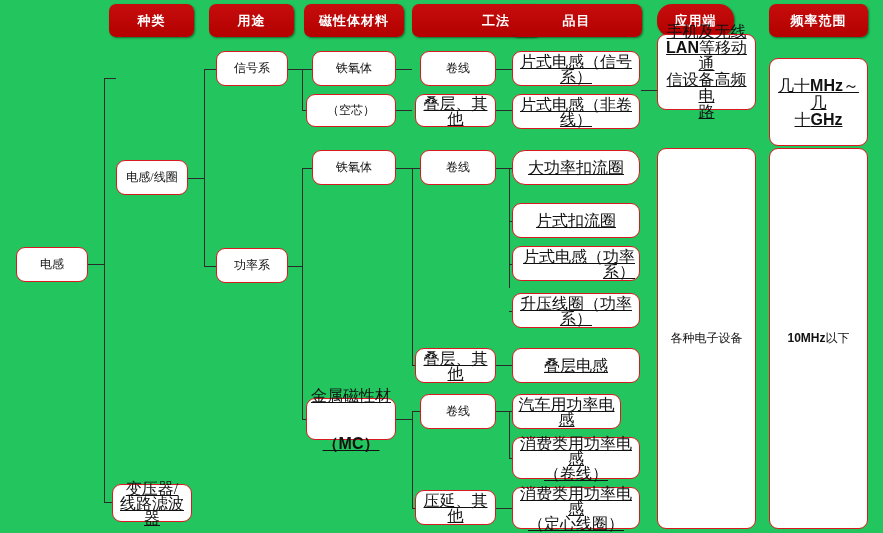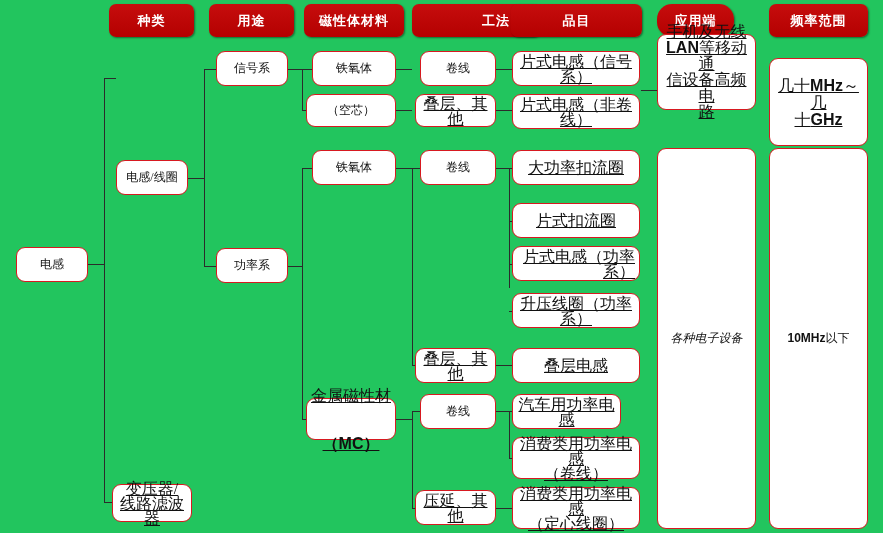--- a/index.html
+++ b/index.html
@@ -134,21 +134,21 @@
 
   <div class="node" style="left:420px;top:51px;width:76px;height:35px;">卷线</div>
   <div class="node sm" style="left:415px;top:94px;width:81px;height:33px;">叠层、其他</div>
   <div class="node" style="left:420px;top:150px;width:76px;height:35px;">卷线</div>
   <div class="node sm" style="left:415px;top:348px;width:81px;height:35px;">叠层、其他</div>
   <div class="node" style="left:420px;top:394px;width:76px;height:35px;">卷线</div>
   <div class="node sm" style="left:415px;top:490px;width:81px;height:35px;">压延、其他</div>
 
   <div class="node sm" style="left:512px;top:51px;width:128px;height:35px;">片式电感（信号系）</div>
   <div class="node sm" style="left:512px;top:94px;width:128px;height:35px;">片式电感（非卷线）</div>
-  <div class="node sm" style="left:512px;top:150px;width:128px;height:35px;">大功率扣流圈</div>
+  <div class="node sm" style="left:512px;top:150px;width:128px;height:35px;border-radius:13px;">大功率扣流圈</div>
   <div class="node sm" style="left:512px;top:203px;width:128px;height:35px;">片式扣流圈</div>
   <div class="node sm" style="left:512px;top:246px;width:128px;height:35px;text-align:right;">片式电感（功率系）</div>
   <div class="node sm" style="left:512px;top:293px;width:128px;height:35px;">升压线圈（功率系）</div>
   <div class="node sm" style="left:512px;top:348px;width:128px;height:35px;">叠层电感</div>
   <div class="node sm" style="left:512px;top:394px;width:109px;height:35px;text-align:center;">汽车用功率电感</div>
 
   <div class="node sm" style="left:512px;top:437px;width:128px;height:42px;flex-direction:column;">
     <span>消费类用功率电感</span>
     <span>（卷线）</span>
   </div>
@@ -160,21 +160,21 @@
 
   <div class="node sm" style="left:657px;top:34px;width:99px;height:76px;flex-direction:column;line-height:16px;">
     <span>手机及无线</span>
     <span>
       <span class="lat">LAN</span><span>等移动通</span>
     </span>
     <span>信设备高频电</span>
     <span>路</span>
   </div>
 
-  <div class="node" style="left:657px;top:148px;width:99px;height:381px;font-style:italic;">各种电子设备</div>
+  <div class="node" style="left:657px;top:148px;width:99px;height:381px;">各种电子设备</div>
 
   <div class="node sm" style="left:769px;top:58px;width:99px;height:88px;flex-direction:column;line-height:17px;">
     <span>
       <span>几十</span><span class="lat">MHz</span><span>～几</span>
     </span>
     <span>
       <span>十</span><span class="lat">GHz</span>
     </span>
   </div>
 

